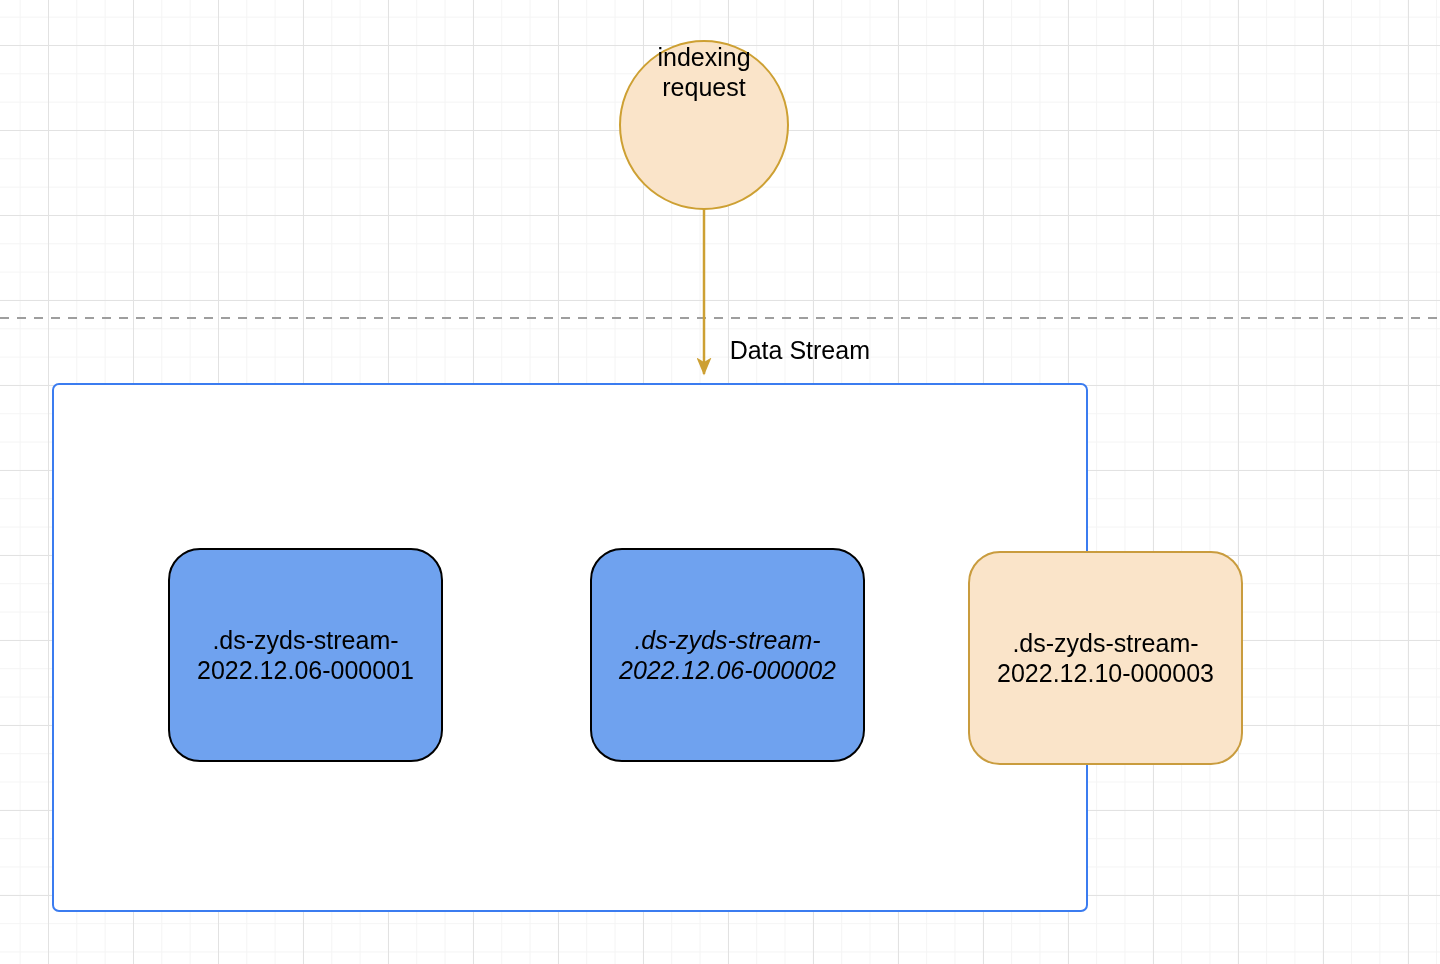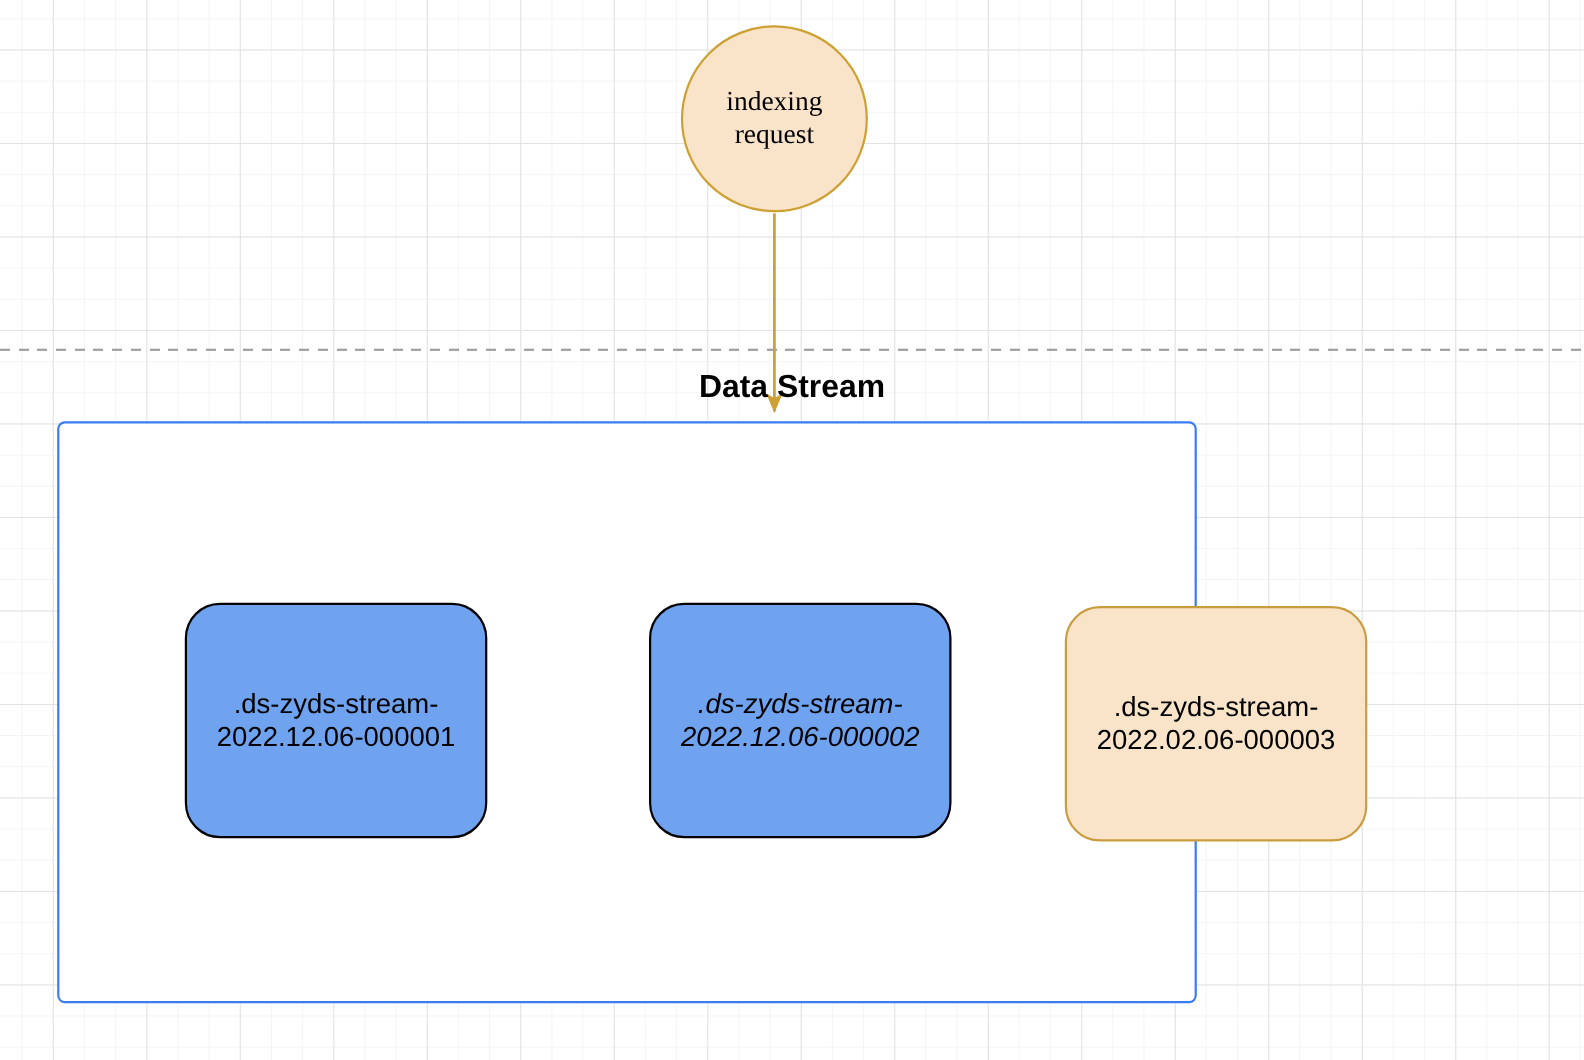--- a/index.html
+++ b/index.html
@@ -35,50 +35,48 @@
     height: 2px;
     background: repeating-linear-gradient(90deg,
       #9e9e9e 0px, #9e9e9e 9px,
       transparent 9px, transparent 17px);
   }
 
   
   .request-circle {
     position: absolute;
     left: 619px;
-    top: 23px;
+    top: 40px;
     width: 170px;
     height: 170px;
     border-radius: 50%;
     background: #fae4c9;
     border: 2px solid #cda033;
     display: flex;
-    align-items: center;
+    align-items: flex-start;
     justify-content: center;
     text-align: center;
-    font-family: Liberation Serif, serif;
   }
   .request-circle .node-label {
     width: 130px;
     font-size: 25px;
     line-height: 1.2;
     color: #000000;
   }
 
   
   .stream-caption {
     position: absolute;
     left: 570px;
     top: 337px;
     width: 300px;
-    text-align: center;
-    font-size: 29px;
+    text-align: right;
+    font-size: 25px;
     line-height: 1.1;
     color: #000000;
-    font-weight: bold;
   }
 
   
   .stream-container {
     position: absolute;
     left: 52px;
     top: 383px;
     width: 1036px;
     height: 529px;
     background: #ffffff;
@@ -159,18 +157,18 @@
 
     <div class="index-box blue pos-1">
       <div class="node-label">.ds-zyds-stream-2022.12.06-000001</div>
     </div>
 
     <div class="index-box blue pos-2">
       <div class="node-label">.ds-zyds-stream-2022.12.06-000002</div>
     </div>
 
     <div class="index-box orange pos-3">
-      <div class="node-label">.ds-zyds-stream-2022.02.06-000003</div>
+      <div class="node-label">.ds-zyds-stream-2022.12.10-000003</div>
     </div>
 
   </div>
 
 </div>
 
 </body></html>

